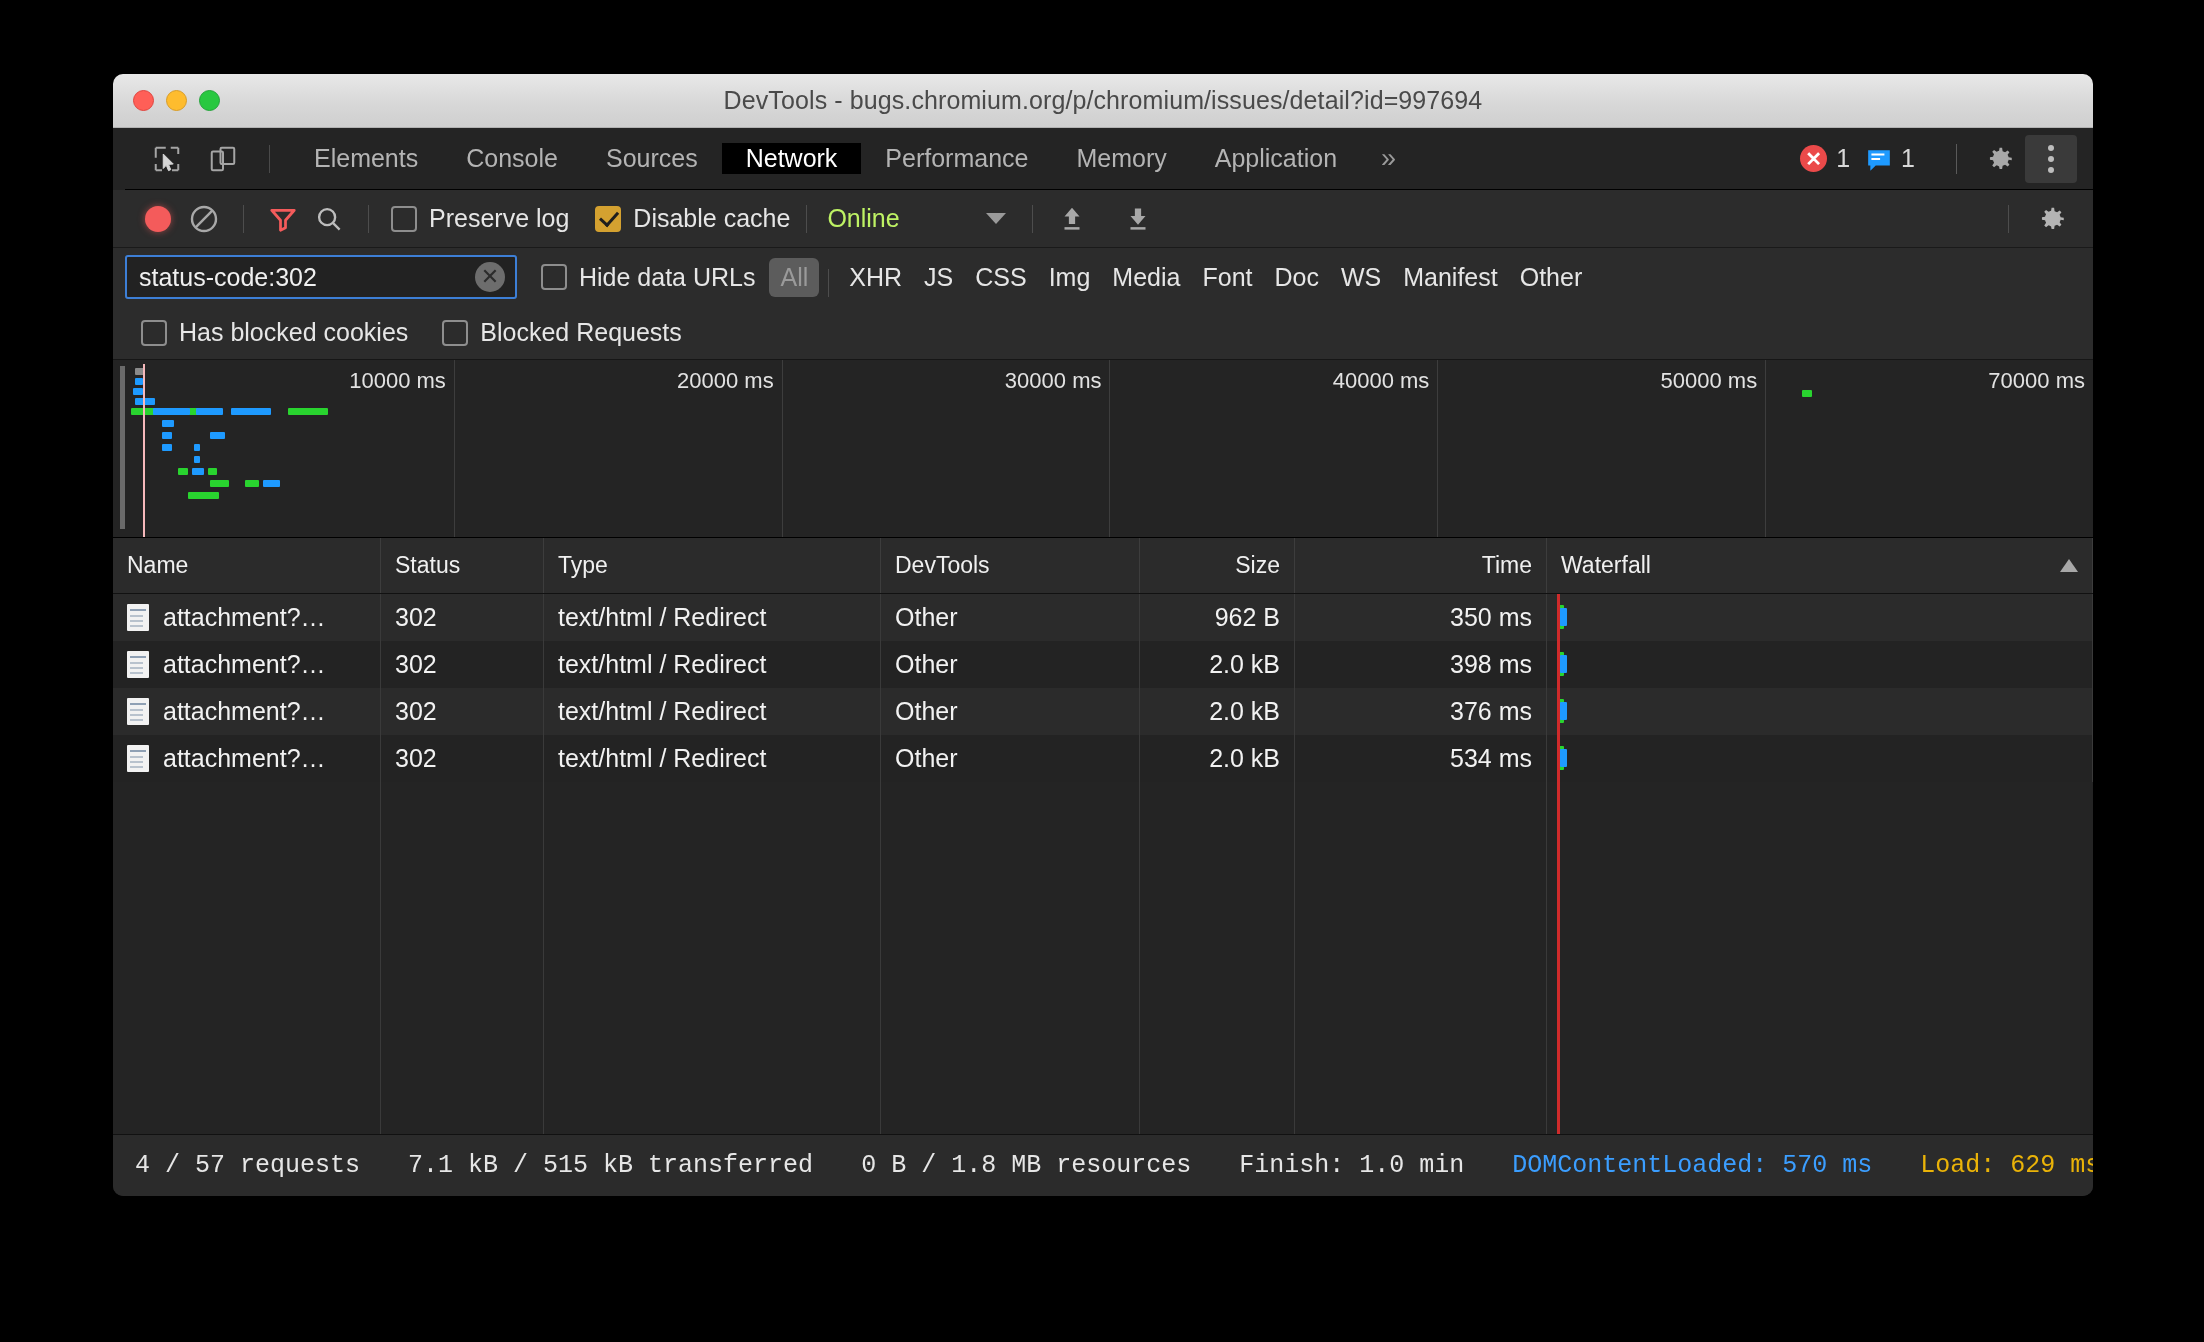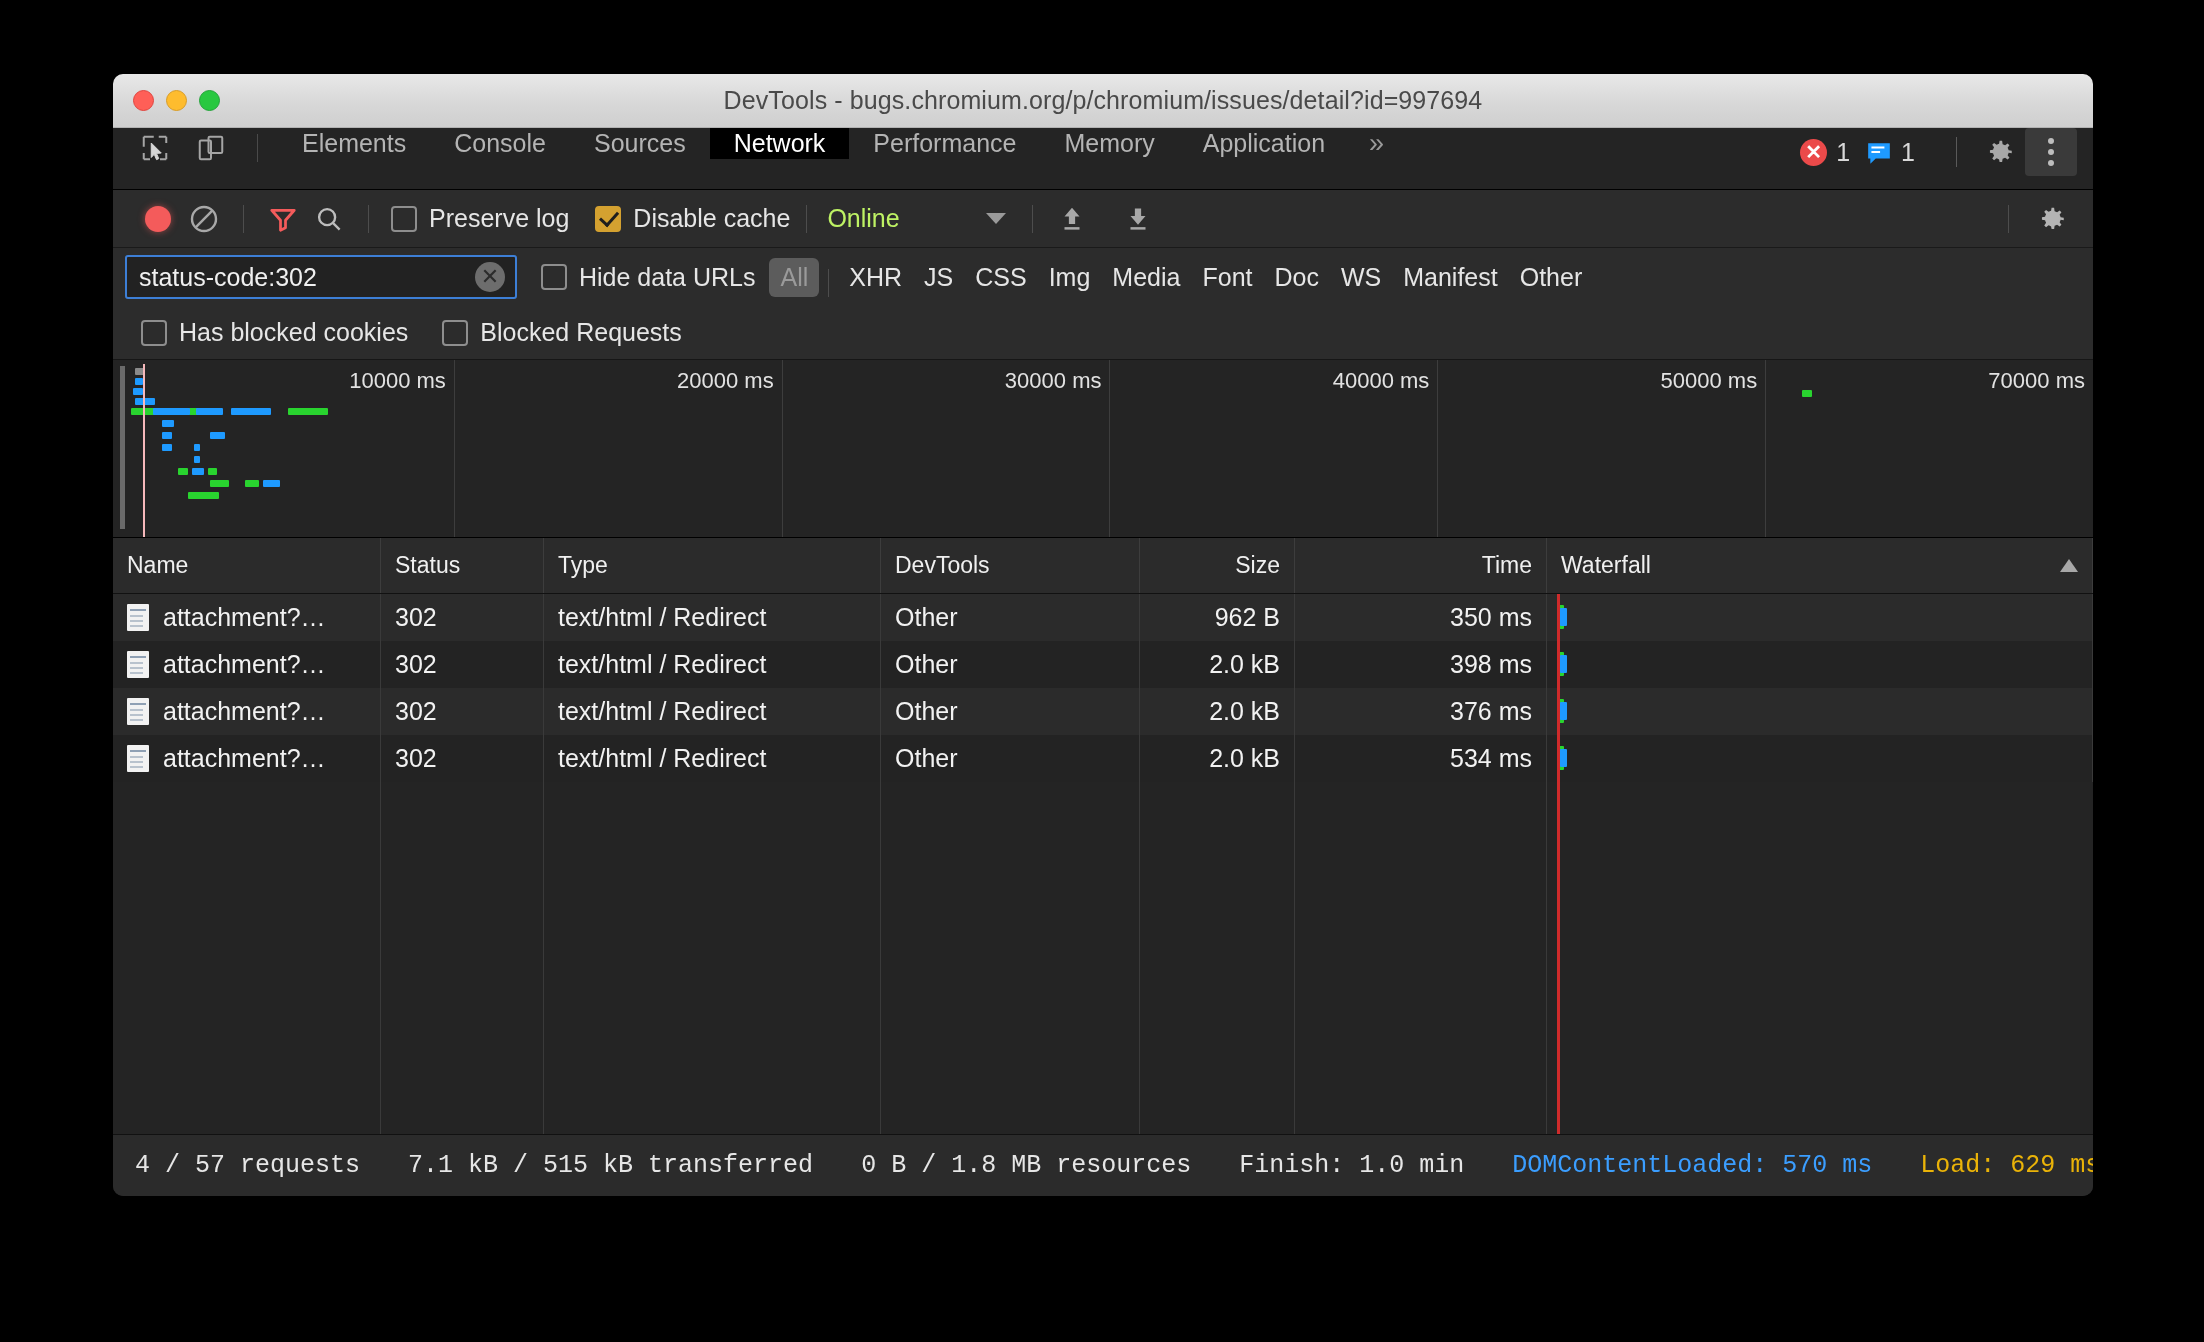--- a/index.html
+++ b/index.html
@@ -34,22 +34,23 @@
   .light.yellow { background: #febc2e; border: 1px solid #d89c27; }
   .light.green { background: #28c840; border: 1px solid #23a33a; }
   .title-text {
     position: absolute; left: 0; right: 0; text-align: center;
     font-size: 25px; color: #4a4a4a; letter-spacing: 0.1px;
   }
 
   
   .tabbar {
     height: 62px; flex: 0 0 62px; background: #242424;
-    display: flex; align-items: flex-start;
+    display: flex; align-items: center;
     border-bottom: 1px solid #000;
+    margin-left: 12px;
   }
   .tb-icons { display: flex; align-items: center; padding: 0 10px 0 22px; gap: 16px; }
   .tb-icon {
     width: 40px; height: 40px; display: flex; align-items: center; justify-content: center;
     border-radius: 3px;
   }
   .tb-sep { width: 1px; height: 28px; background: #4a4a4a; align-self: center; margin: 0 10px; }
   .tabs { display: flex; align-items: stretch; }
   .tab {
     display: flex; align-items: center; padding: 0 24px;

